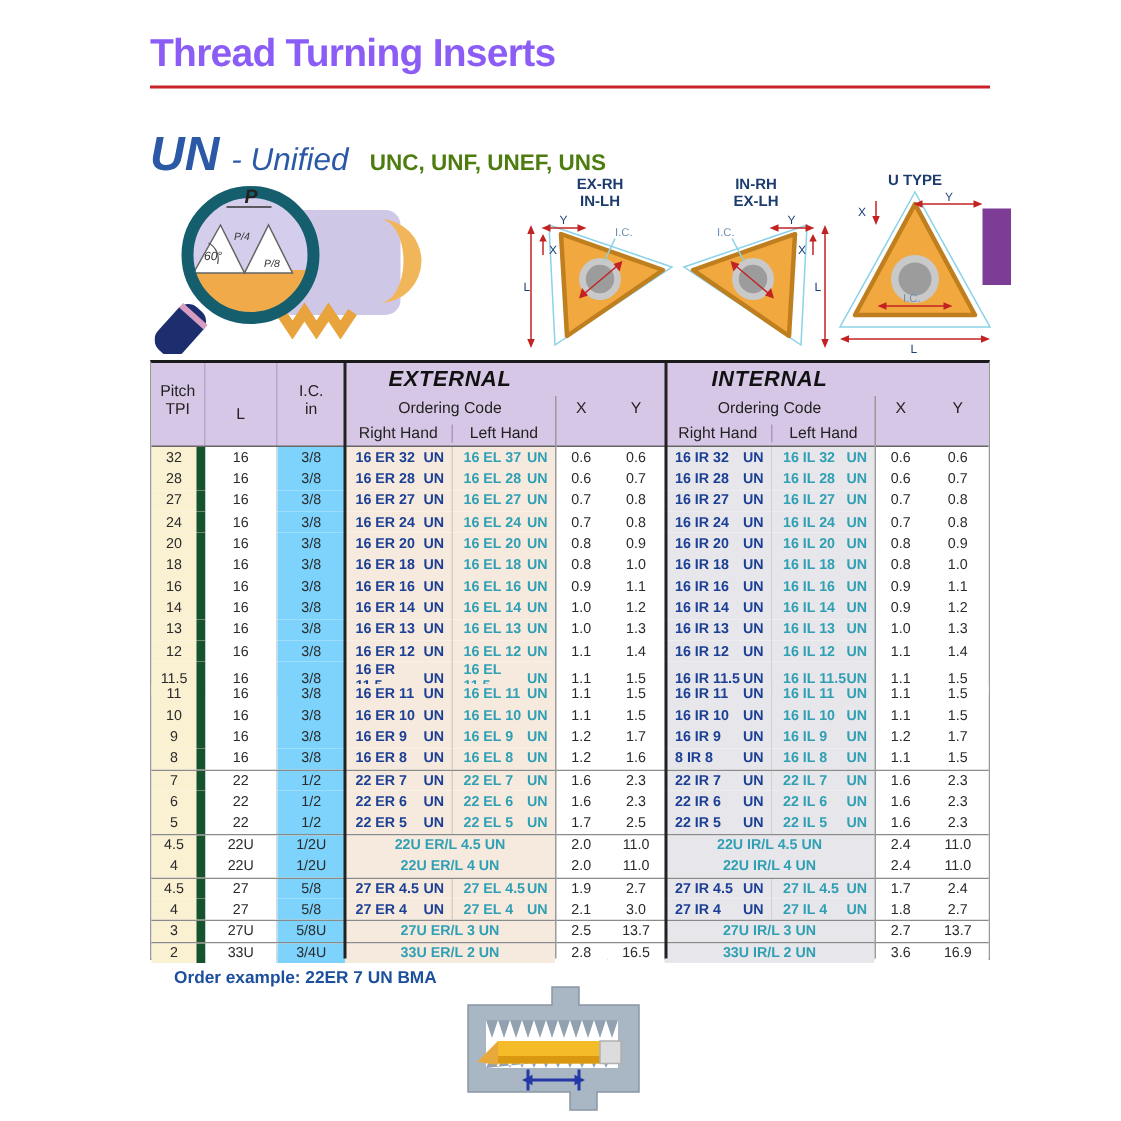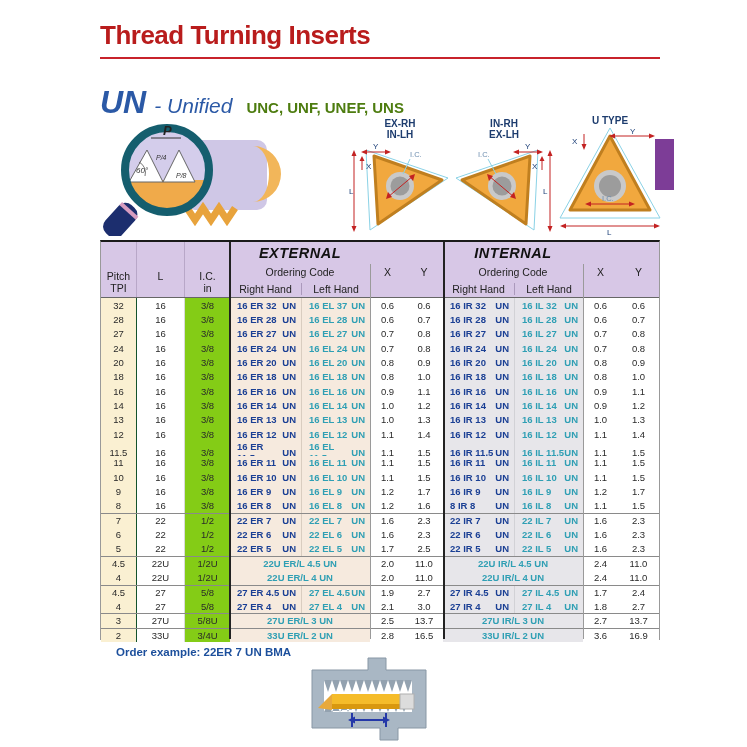--- a/index.html
+++ b/index.html
@@ -1,21 +1,21 @@
 <!DOCTYPE html>
 <html><head>
 <meta charset="utf-8">
 <style>
   html,body{margin:0;padding:0;background:#fff;}
   #page{position:relative;width:747px;height:747px;background:#ffffff;overflow:hidden;
         font-family:"Liberation Sans",sans-serif;}
 
   
   .page-title{position:absolute;left:100px;top:20px;font-size:26px;font-weight:bold;
-              color:#b91c1c;letter-spacing:-0.5px;}
+              color:#8b5cf6;letter-spacing:-0.5px;}
   .red-rule{position:absolute;left:100px;top:57px;width:560px;height:2px;background:#c8232b;}
   .brand{position:absolute;left:443px;top:13px;display:flex;align-items:flex-end;}
   .brand-name{font-family:"DejaVu Serif",serif;font-style:italic;font-weight:bold;
               font-size:27px;color:#c8232b;line-height:1;margin-left:4px;}
   .brand-suffix{font-family:"DejaVu Serif",serif;font-style:italic;font-weight:bold;
                 font-size:9px;color:#c8232b;margin-left:6px;padding-bottom:4px;}
 
   
   .section-head{position:absolute;left:100px;top:84px;display:flex;align-items:baseline;}
   .series{font-size:32px;font-weight:bold;font-style:italic;color:#2b59a6;}
@@ -30,41 +30,41 @@
   
   .table{position:absolute;left:100px;top:240px;width:560px;height:400px;
          border:1px solid #999;border-top:2px solid #1a1a1a;box-sizing:border-box;
          background:#fff;}
   .grid{display:grid;grid-template-columns:36px 48px 45px 72px 68px 35px 38px 72px 68px 35px 41px;}
   .thead{position:relative;height:56px;background:#d7c7e6;border-bottom:1px solid #666;
          box-sizing:border-box;}
   .th-left{position:absolute;left:0;top:0;height:100%;display:grid;
            grid-template-columns:36px 48px 45px;z-index:2;}
   .th-cell{display:flex;flex-direction:column;justify-content:flex-end;align-items:center;
-           font-size:10.5px;color:#222;line-height:12px;padding-bottom:3px;
+           font-size:10.5px;color:#222;line-height:12px;padding-bottom:18px;
            border-right:1px solid rgba(90,70,110,.25);box-sizing:border-box;}
   .th-row{height:auto;}
   .th-top{height:22px;align-items:center;}
   .th-mid{height:16px;align-items:center;}
   .th-bot{height:18px;align-items:center;}
   .th-title{grid-column:span 2;text-align:center;font-size:14.5px;font-weight:bold;
             font-style:italic;color:#111;letter-spacing:.5px;white-space:nowrap;overflow:visible;}
   .th-sub{grid-column:span 2;text-align:center;font-size:10.5px;color:#222;}
   .th-xy{text-align:center;font-size:10.5px;color:#222;}
   .th-hand{text-align:center;font-size:10.5px;color:#222;}
   .sp{}
 
   .tbody{position:relative;}
   .trow{height:14.33px;align-items:center;}
   .gsep{border-top:1px solid #8a8a8a;box-sizing:border-box;}
   .tc{height:100%;display:flex;align-items:center;justify-content:center;
       font-size:9.5px;color:#2a2a2a;box-sizing:border-box;}
-  .c-pitch{background:#faf0d2;border-right:1px solid #14532d;}
+  .c-pitch{background:#faf0d2;border-right:6px solid #14532d;}
   .c-l{background:#fff;border-right:1px solid #d9d9d9;}
-  .c-ic{background:#84cc16;}
+  .c-ic{background:#7dd3fc;}
   .c-code{justify-content:space-between;padding:0 5px 0 7px;font-weight:bold;}
   .ext{background:#f6eade;}
   .int{background:#e7e6ea;}
   .rh{color:#1a3f94;border-right:1px solid #d9cdc0;}
   .int.rh{border-right:1px solid #d2d2d6;}
   .lh{color:#2f9fb4;}
   .c-merge{grid-column:span 2;color:#2f9fb4;font-weight:bold;justify-content:center;}
   .c-x,.c-y,.c-ylast{background:#fff;}
   .un{font-weight:bold;}
   .vline{position:absolute;width:1px;z-index:4;}

